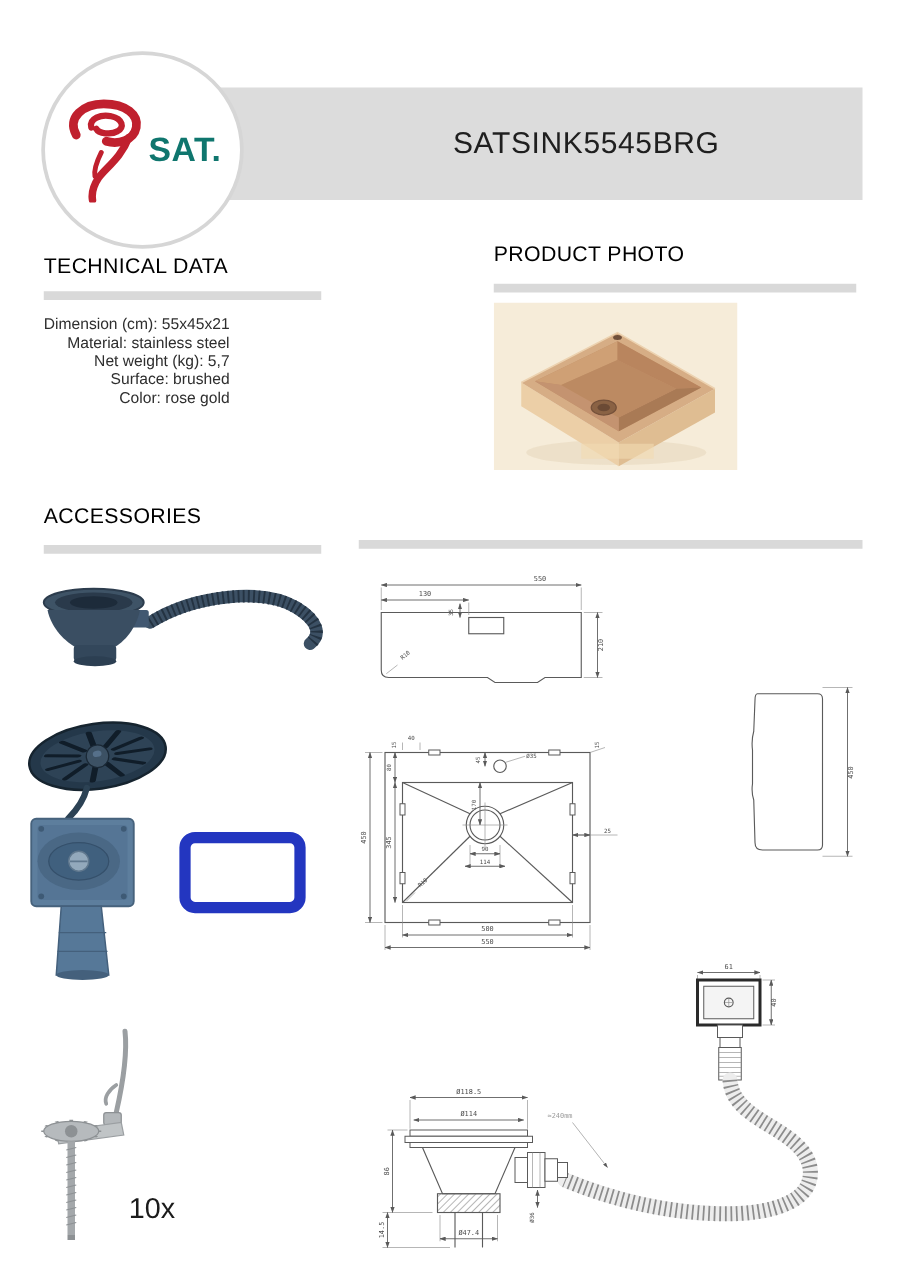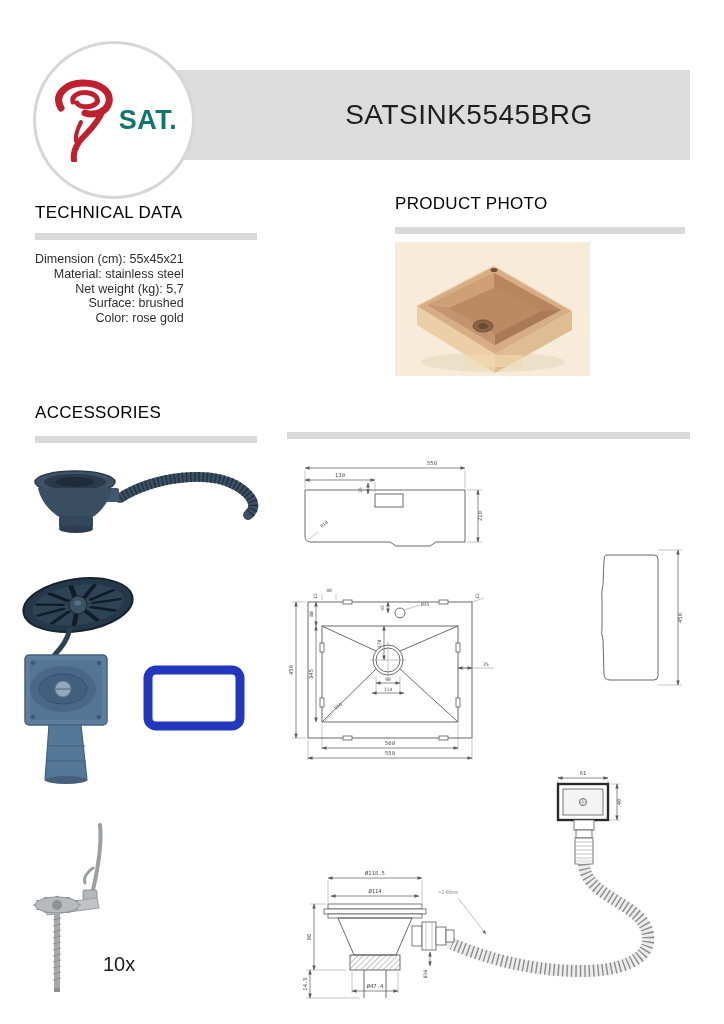--- a/index.html
+++ b/index.html
@@ -1,29 +1,29 @@
 <!DOCTYPE html>
 <html><head>
 <meta charset="utf-8">
 <style>
   html,body{margin:0;padding:0;background:#fff;}
   #app{position:relative;width:724px;height:1024px;background:#ffffff;overflow:hidden;
        font-family:"Liberation Sans",sans-serif;color:#303030;}
   .abs{position:absolute;}
   
   .banner{left:152px;top:70px;width:538px;height:90px;background:#dcdcdc;display:flex;align-items:center;justify-content:center;}
-  .banner .code{transform:translateX(48px);font-size:28px;letter-spacing:.5px;color:#1f1f1f;font-weight:400;}
+  .banner .code{transform:translateX(48px);font-size:24px;letter-spacing:.5px;color:#1f1f1f;font-weight:400;}
   .logo-circle{left:33px;top:41px;width:156px;height:152px;border-radius:50%;background:#fff;
        border:3px solid #d6d6d6;z-index:2;display:flex;align-items:center;justify-content:center;gap:4px;}
   .brand{font-size:27px;font-weight:bold;color:#0f766e;letter-spacing:.5px;}
   
   .h{font-size:17px;color:#000000;letter-spacing:.3px;white-space:nowrap;}
   .bar{height:7px;background:#d9d9d9;}
   .tech-lines{left:35px;top:252px;font-size:12.5px;line-height:14.8px;color:#2e2e2e;text-align:right;}
-  .qty{left:103px;top:953px;font-size:20px;color:#1b1b1b;}
+  .qty{left:103px;top:953px;font-size:23px;color:#1b1b1b;}
   
   .photo{left:395px;top:242px;width:195px;height:134px;}
   
   .lbl{fill:#4a4a4a;font-size:5.5px;font-family:"DejaVu Sans Mono","Liberation Mono",monospace;}
   .lbl-s{fill:#4a4a4a;font-size:4.6px;font-family:"DejaVu Sans Mono","Liberation Mono",monospace;}
   .lbl-g{fill:#9a9a9a;font-size:5.5px;font-family:"DejaVu Sans Mono","Liberation Mono",monospace;}
   .ol{stroke:#5a5a5a;stroke-width:.9;fill:none;}
   .ol2{stroke:#5a5a5a;stroke-width:.8;fill:#fff;}
   .dim{stroke:#5a5a5a;stroke-width:.7;fill:none;marker-start:url(#arr);marker-end:url(#arr);}
   .ext{stroke:#8a8a8a;stroke-width:.5;fill:none;}

